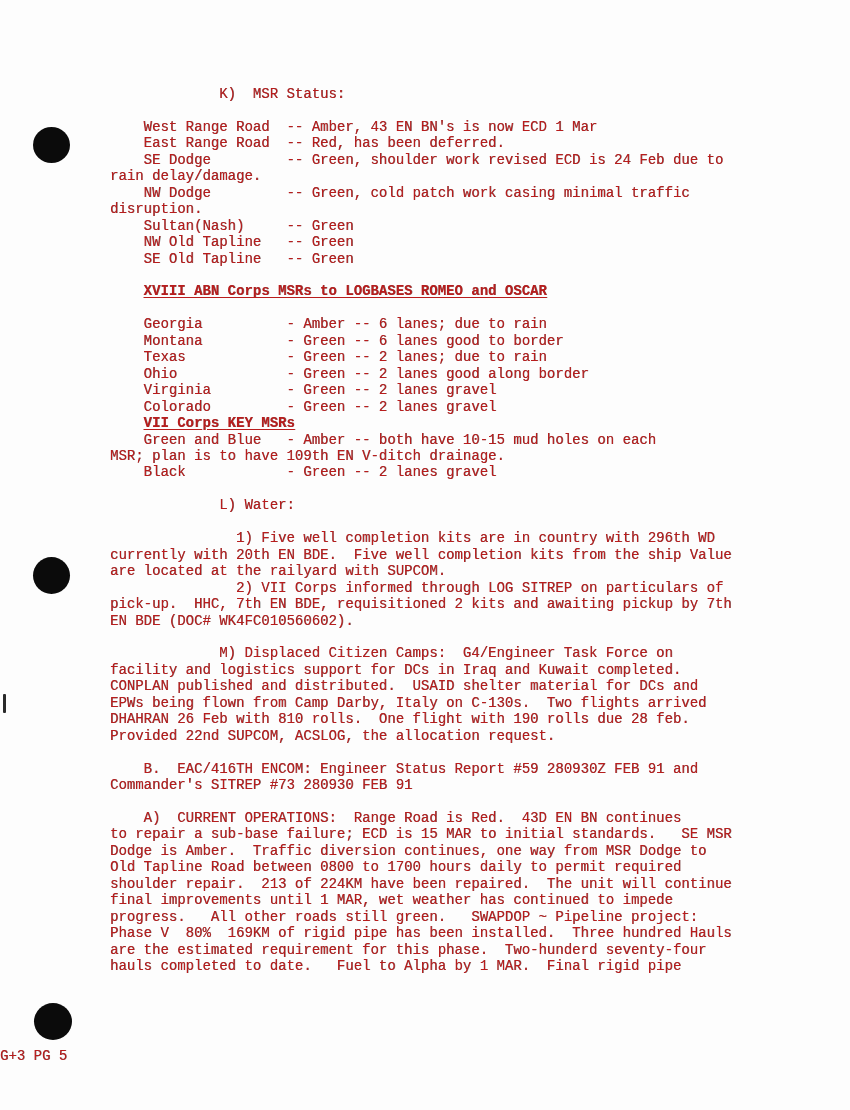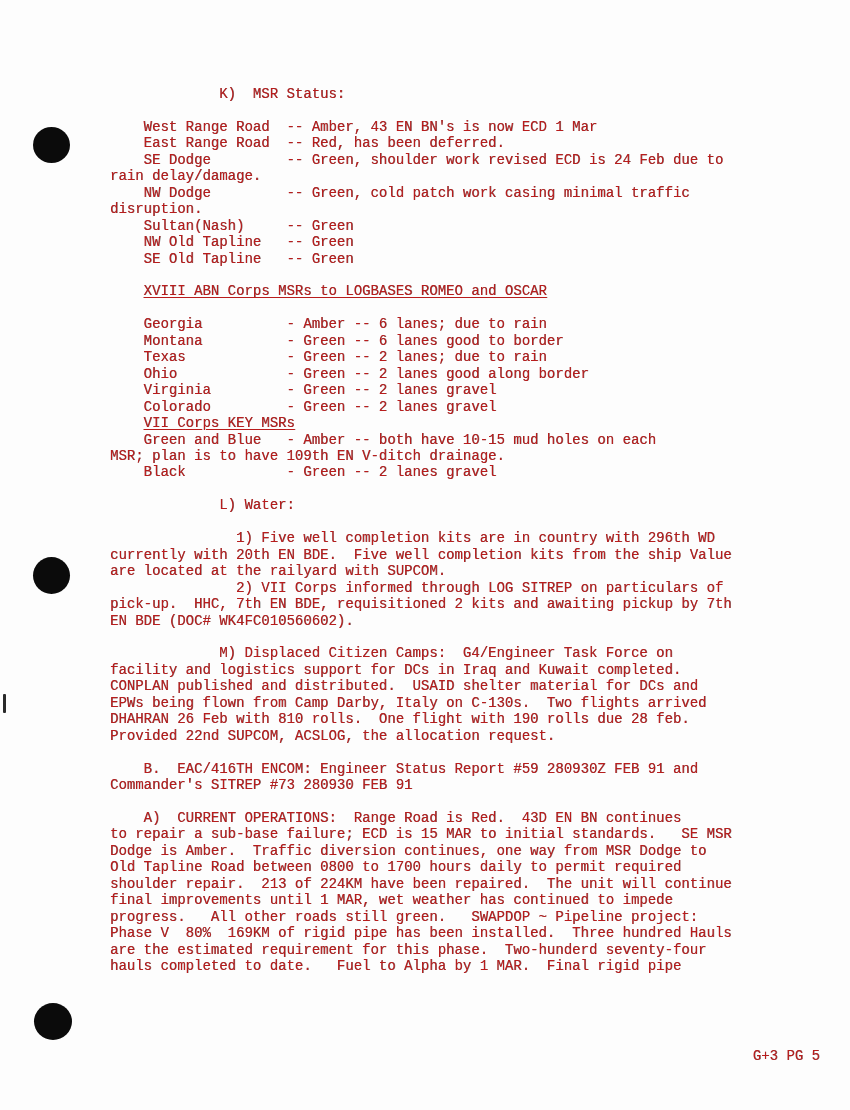--- a/index.html
+++ b/index.html
@@ -19,20 +19,21 @@
     top: 86px;
     font-size: 14px;
     line-height: 16.45px;
     white-space: pre;
     text-shadow: 0.4px 0 0 rgba(20,20,20,0.55);
   }
   .line { min-height: 16.45px; }
   .underline {
     text-decoration: underline;
     text-underline-offset: 2px;
+    font-weight: bold;
   }
   .hole {
     position: absolute;
     background: #0b0b0b;
     border-radius: 50%;
   }
   .hole-1 { left: 33px; top: 127px; width: 37px; height: 36px; }
   .hole-2 { left: 33px; top: 557px; width: 37px; height: 37px; }
   .hole-3 { left: 34px; top: 1003px; width: 38px; height: 37px; }
   .artifact {
@@ -40,21 +41,21 @@
     left: 3px; top: 694px;
     width: 3px; height: 19px;
     background: #2a2a2a;
     border-radius: 1px;
   }
   .footer {
     position: absolute;
     left: 0;
     top: 1048px;
     width: 820px;
-    text-align: right;
+    text-align: left;
     font-size: 14px;
     text-shadow: 0.4px 0 0 rgba(20,20,20,0.55);
   }
 </style>
 </head>
 <body>
 
 <div class="page">
   <div class="hole hole-1"></div>
   <div class="hole hole-2"></div>

